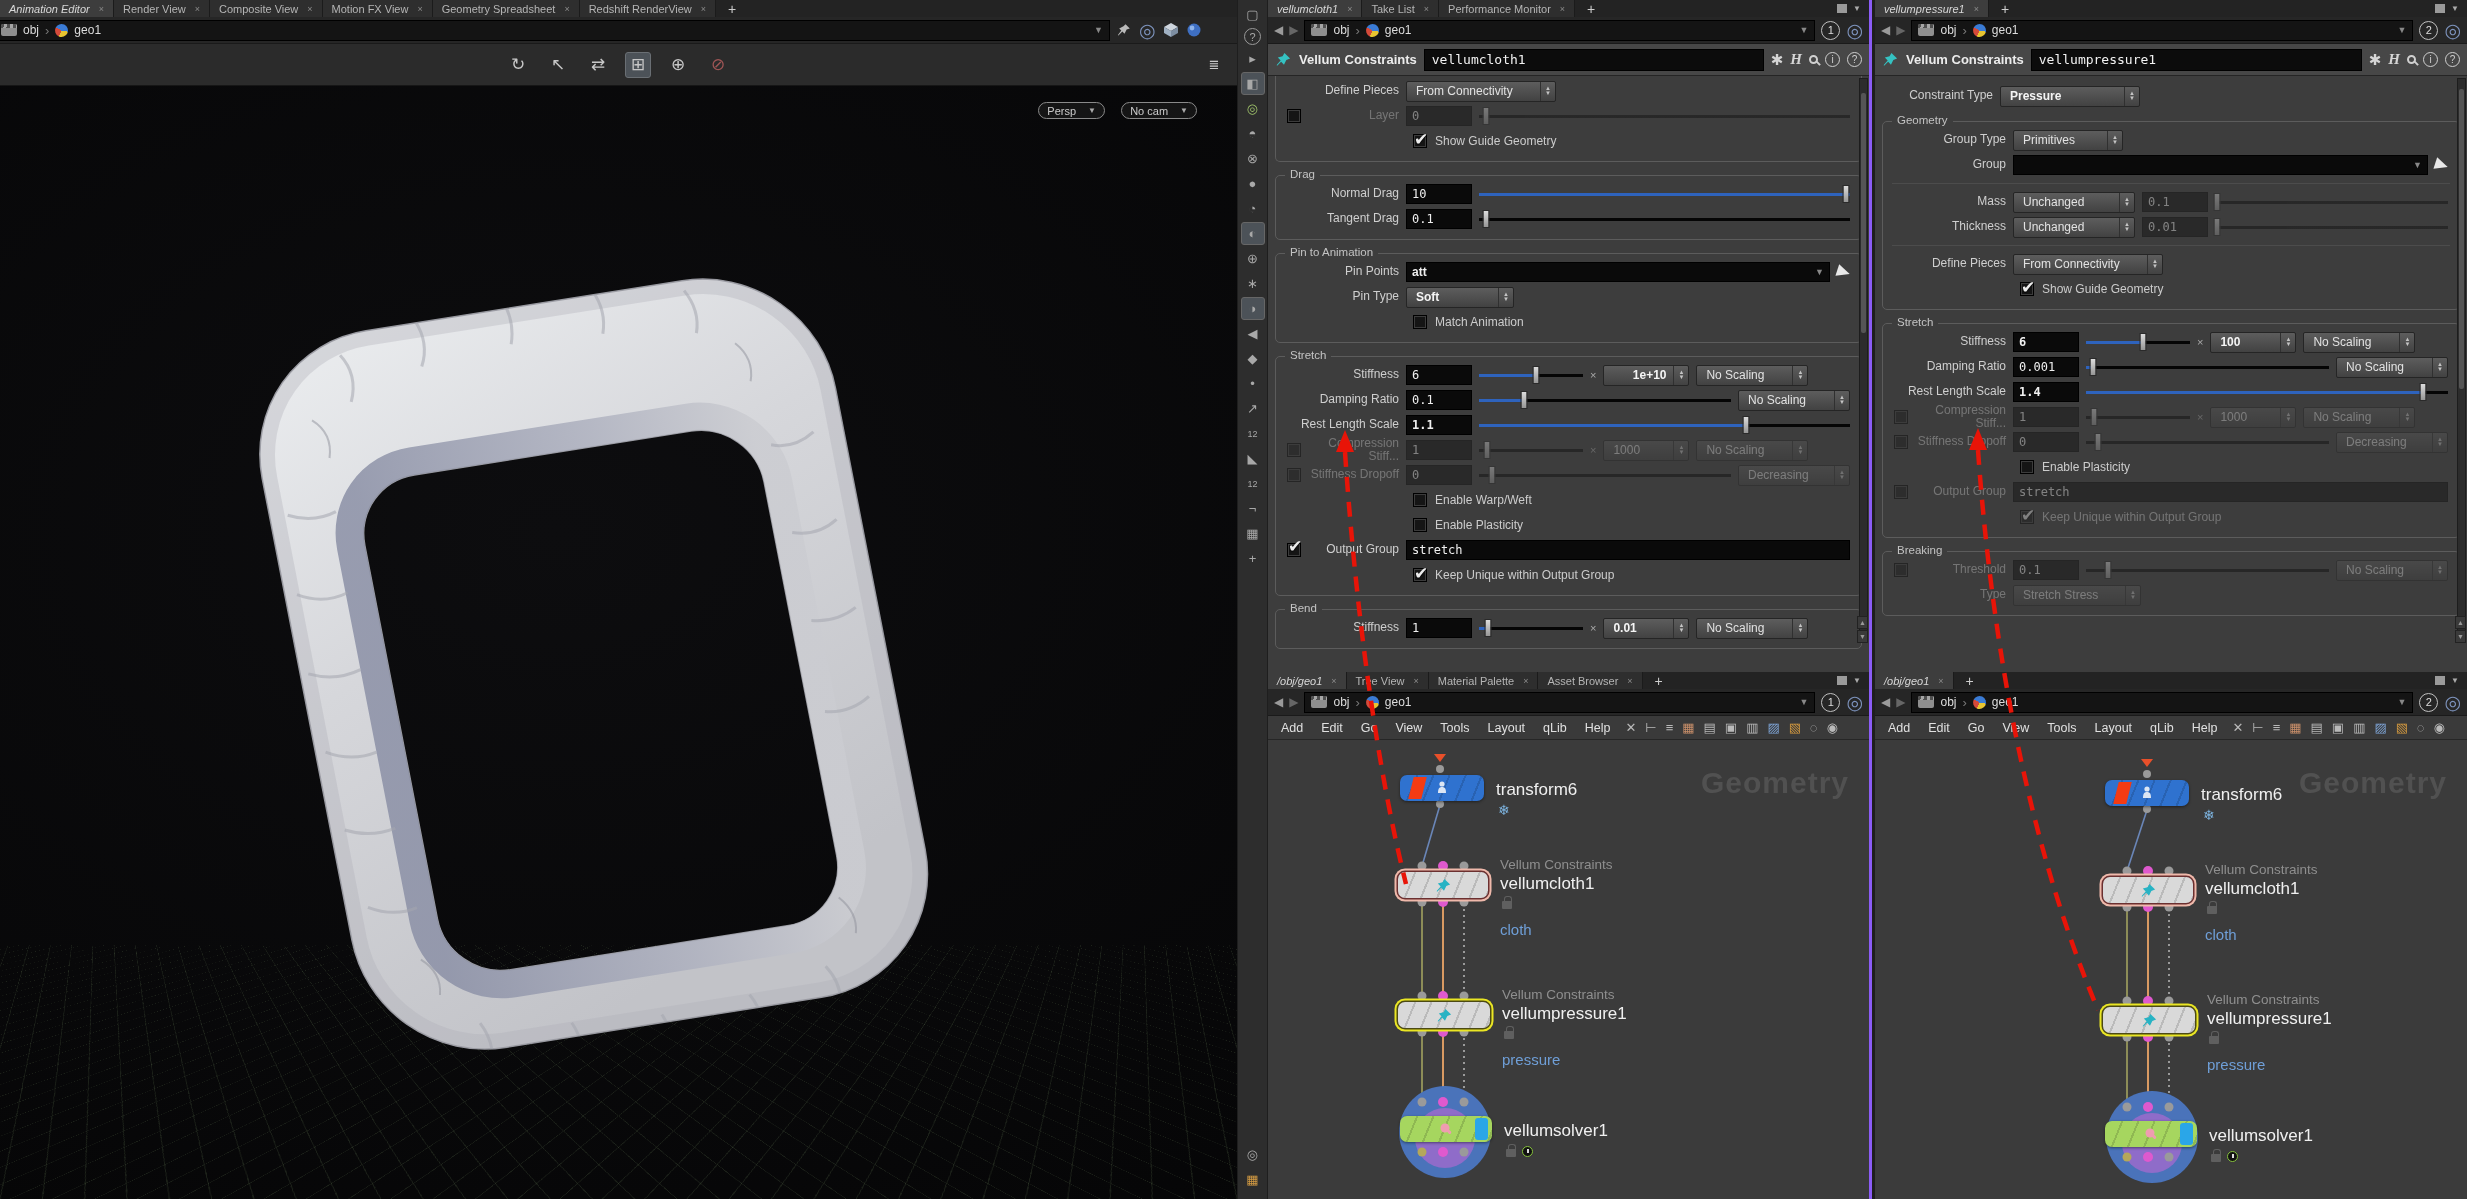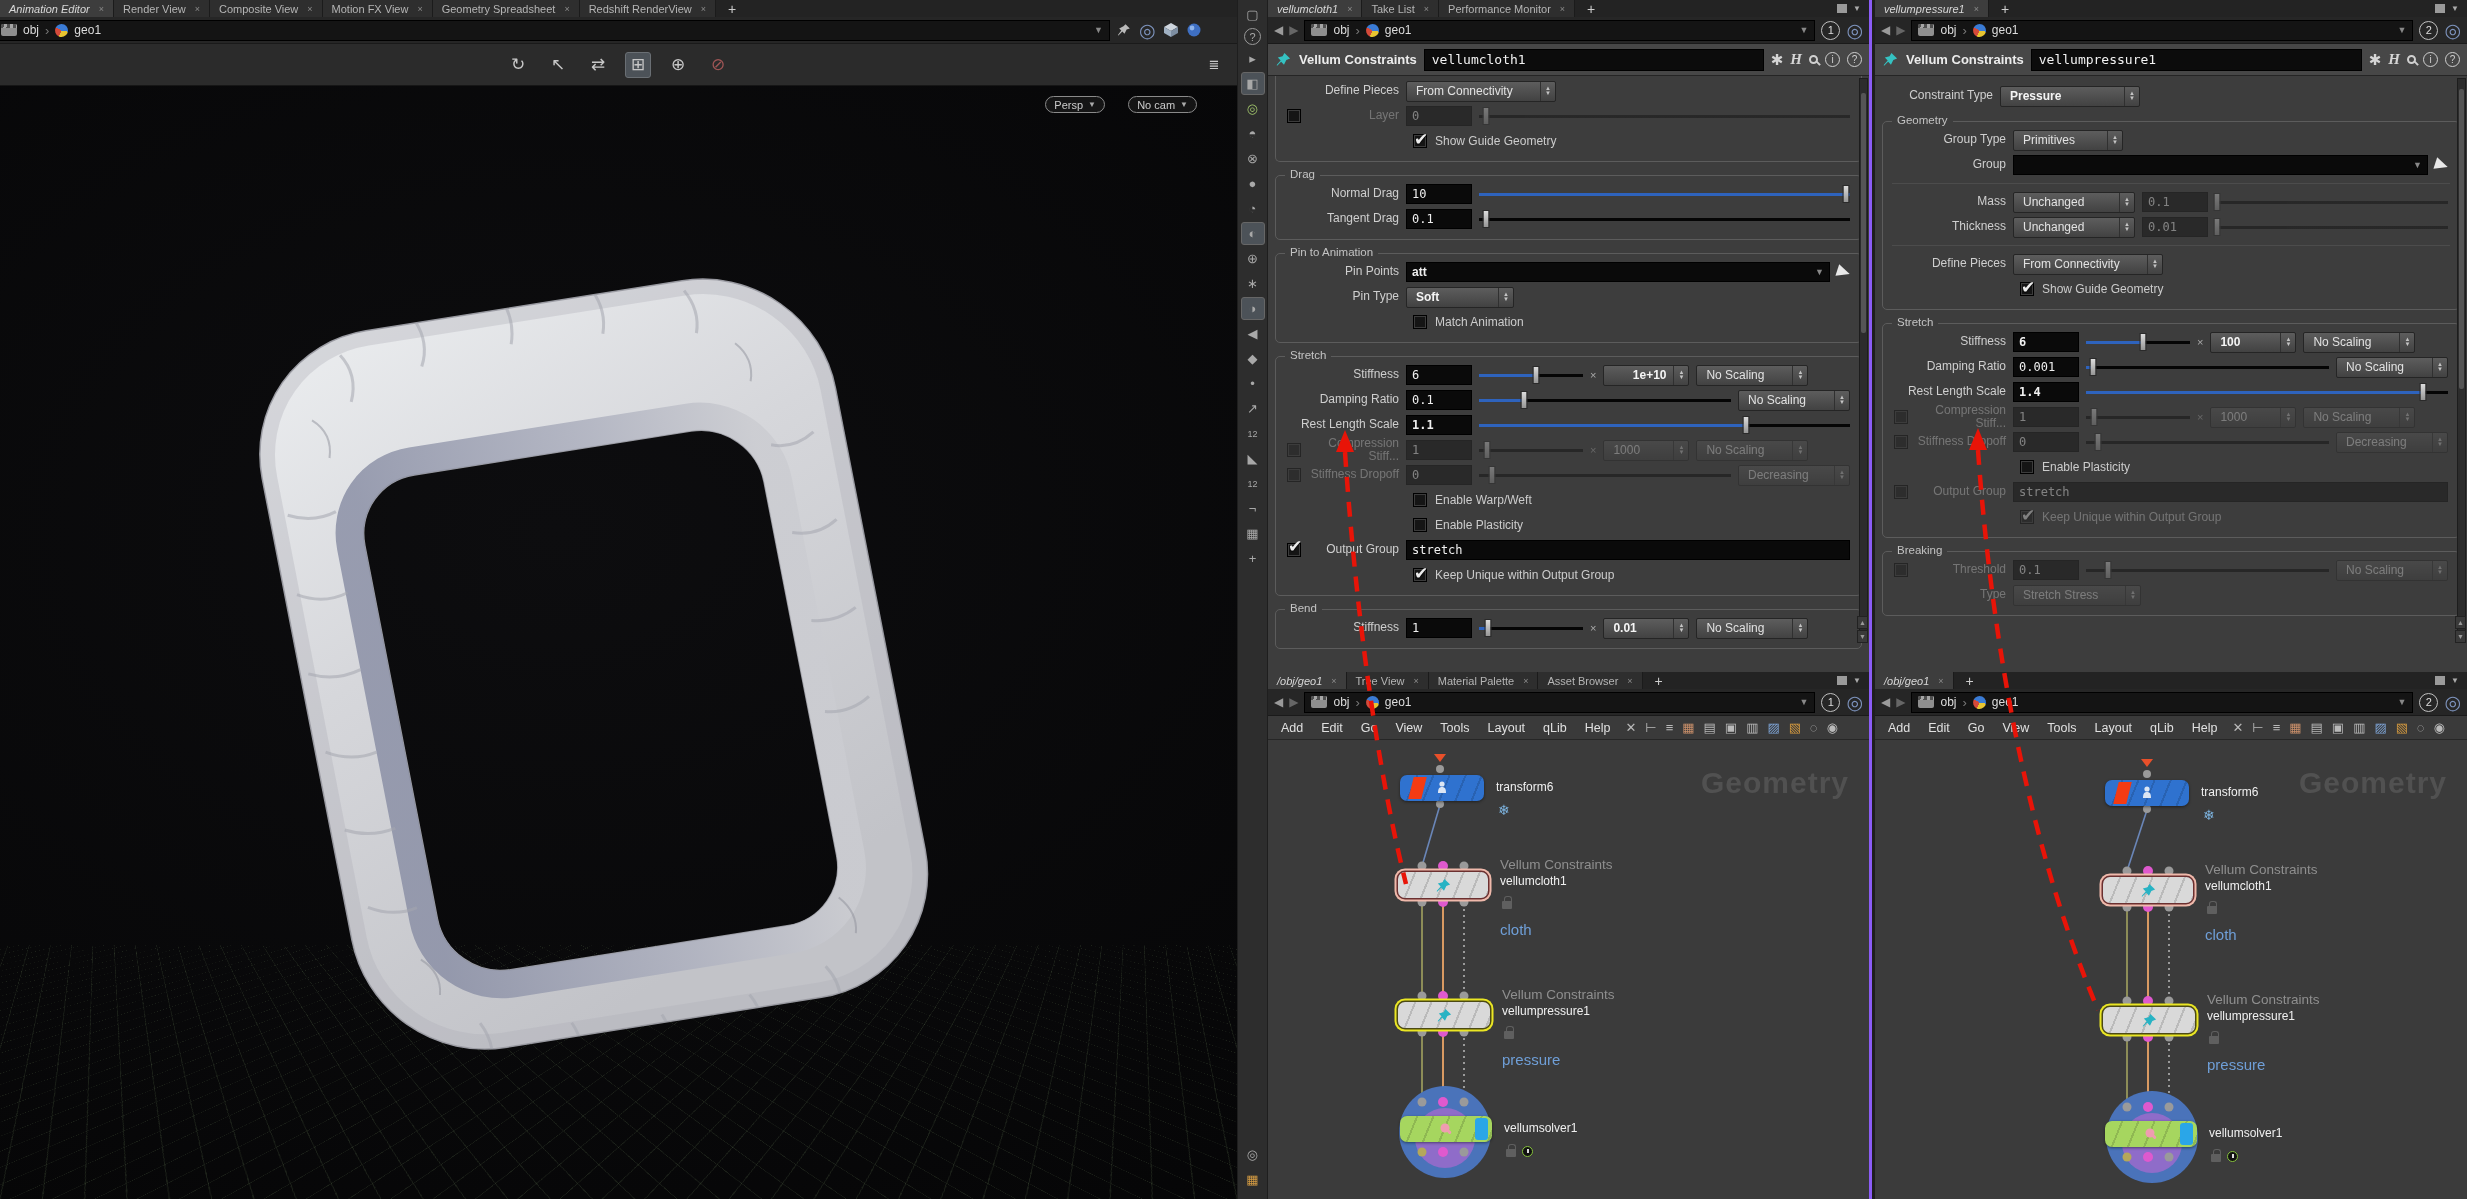--- a/index.html
+++ b/index.html
@@ -73,41 +73,41 @@
   .wm{position:absolute;top:26px;right:20px;font-size:30px;font-weight:bold;color:#515151;letter-spacing:1px;}
   .node{position:absolute;height:26px;border-radius:7px;box-shadow:0 1px 3px rgba(0,0,0,.45);background-image:repeating-linear-gradient(112deg,rgba(0,0,0,.14) 0 2px,transparent 2px 15px);display:flex;align-items:center;justify-content:center;}
   .node-blue{background-color:#2f72cf;}
   .node-blue .flag{position:absolute;left:11px;top:2px;width:13px;height:22px;background:#f43b13;transform:skewX(-14deg);}
   .node-gray{background-color:#d9d9d9;}
   .node-green{background-color:#a6d65f;}
   .node-green .btab{position:absolute;right:4px;top:2px;width:13px;height:22px;background:#2aa6e8;border-radius:3px;}
   .ring-pink{box-shadow:0 0 0 1.5px #6b3030,0 0 0 3.5px #efb9ab;}
   .ring-yellow{box-shadow:0 0 0 1.5px #4c4a14,0 0 0 3.5px #eae624;}
   .ntype{position:absolute;font-size:13.5px;color:#8f8f8f;white-space:nowrap;}
-  .nname{position:absolute;font-size:12px;color:#f0f0f0;white-space:nowrap;}
+  .nname{position:absolute;font-size:17px;color:#f0f0f0;white-space:nowrap;}
   .ncomment{position:absolute;font-size:15px;color:#6f9fd8;white-space:nowrap;}
   .nbadges{position:absolute;display:flex;gap:6px;align-items:center;}
   .lock{width:10px;height:8px;background:#5f5f5f;border-radius:1px;position:relative;display:inline-block;margin-top:5px;}
   .lock:before{content:"";position:absolute;left:2px;top:-5px;width:6px;height:5px;border:1.5px solid #5f5f5f;border-bottom:none;border-radius:3px 3px 0 0;}
   .clockb{width:11px;height:11px;border-radius:50%;background:#111;border:1.5px solid #86c23c;position:relative;display:inline-block;margin-top:3px;}
   .clockb:before{content:"";position:absolute;left:4px;top:2px;width:1.5px;height:4px;background:#ddd;}
   .snow{color:#7db4e0;font-size:14px;}
   .pinicon{width:17px;height:17px;}
 
   
   .vptool{position:absolute;left:0;right:0;top:44px;height:42px;background:#2b2b2b;border-bottom:1px solid #161616;display:flex;align-items:center;gap:14px;padding:0 10px 0 505px;color:#c7c7c7;font-size:17px;}
   .vtico{display:flex;align-items:center;justify-content:center;width:26px;height:26px;}
   .vtico.sel{background:#4c5258;border:1px solid #6a6f74;border-radius:3px;}
   .vtico.red{color:#a05555;}
   .scene{position:absolute;left:0;right:0;top:86px;bottom:0;background:radial-gradient(130% 100% at 45% 40%, #0d0d0f 0%, #060607 70%, #030304 100%);overflow:hidden;}
   .gridplane{position:absolute;left:-60%;right:-60%;top:-10%;bottom:-25%;
     background:repeating-linear-gradient(64deg, rgba(78,96,66,.30) 0 1px, transparent 1px 42px),
                repeating-linear-gradient(-64deg, rgba(78,96,66,.30) 0 1px, transparent 1px 42px);
     transform:perspective(900px) rotateX(58deg);transform-origin:50% 85%;}
-  .campill{position:absolute;top:10px;height:17px;border:1px solid #8a8a8a;border-radius:9px;background:rgba(30,30,30,.6);color:#ccc;font-size:11px;display:flex;align-items:center;gap:5px;padding:0 8px;}
+  .campill{position:absolute;top:16px;height:17px;border:1px solid #8a8a8a;border-radius:9px;background:rgba(30,30,30,.6);color:#ccc;font-size:11px;display:flex;align-items:center;gap:12px;padding:0 8px;}
 
   
   .strip{position:absolute;left:1237px;top:0;width:31px;height:1199px;background:#2d2d2d;border-left:1px solid #1e1e1e;border-right:1px solid #1e1e1e;display:flex;flex-direction:column;align-items:center;padding-top:3px;gap:2px;}
   .sico{width:24px;height:23px;display:flex;align-items:center;justify-content:center;color:#a8a8a8;font-size:13px;flex:none;}
   .sico.sel{background:#4c5258;border:1px solid #666;border-radius:3px;}
   .sico.grn{color:#9ec16a;}
   .sico.org{color:#d39b43;}
   .sico.qm{border:1.5px solid #9a9a9a;border-radius:50%;width:17px;height:17px;font-size:11px;}
 
   svg{display:block;}

